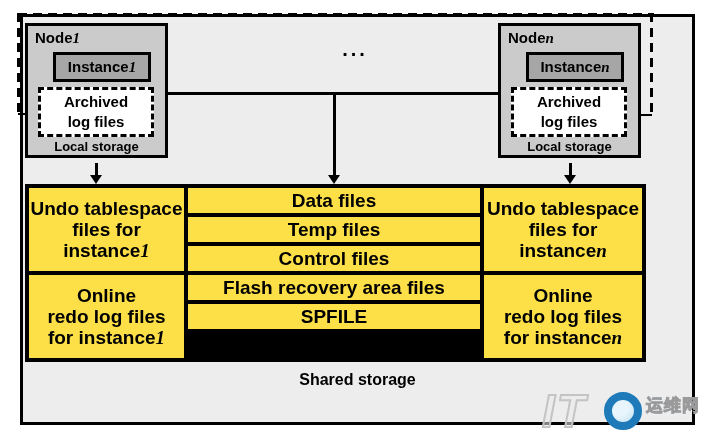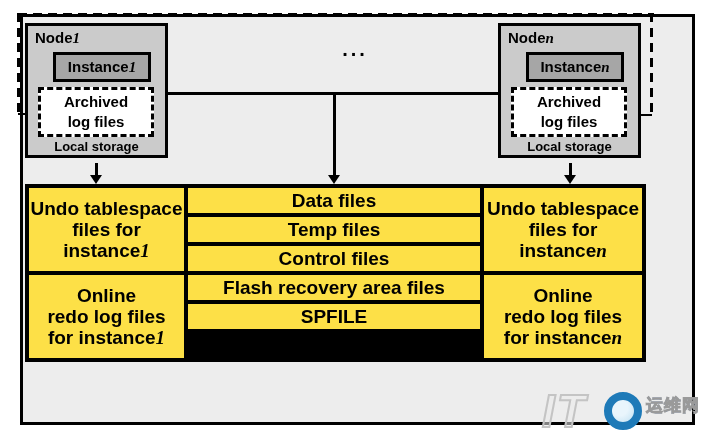--- a/index.html
+++ b/index.html
@@ -206,20 +206,21 @@
     </div>
     <div class="cell mid">Flash recovery area files</div>
     <div class="cell rb">
       <span>Online</span>
       <span>redo log files</span>
       <span><span>for instance</span><i class="ser">n</i></span>
     </div>
     <div class="cell mid">SPFILE</div>
   </div>
 
+  <div class="shared-label" style="left:20px;">Shared storage</div>
 
   <div class="watermark">
     <div class="wm-it">IT</div>
     <div class="wm-ring"></div>
     <div class="wm-cn">运维网</div>
   </div>
 
 </div>
 
 </body></html>

